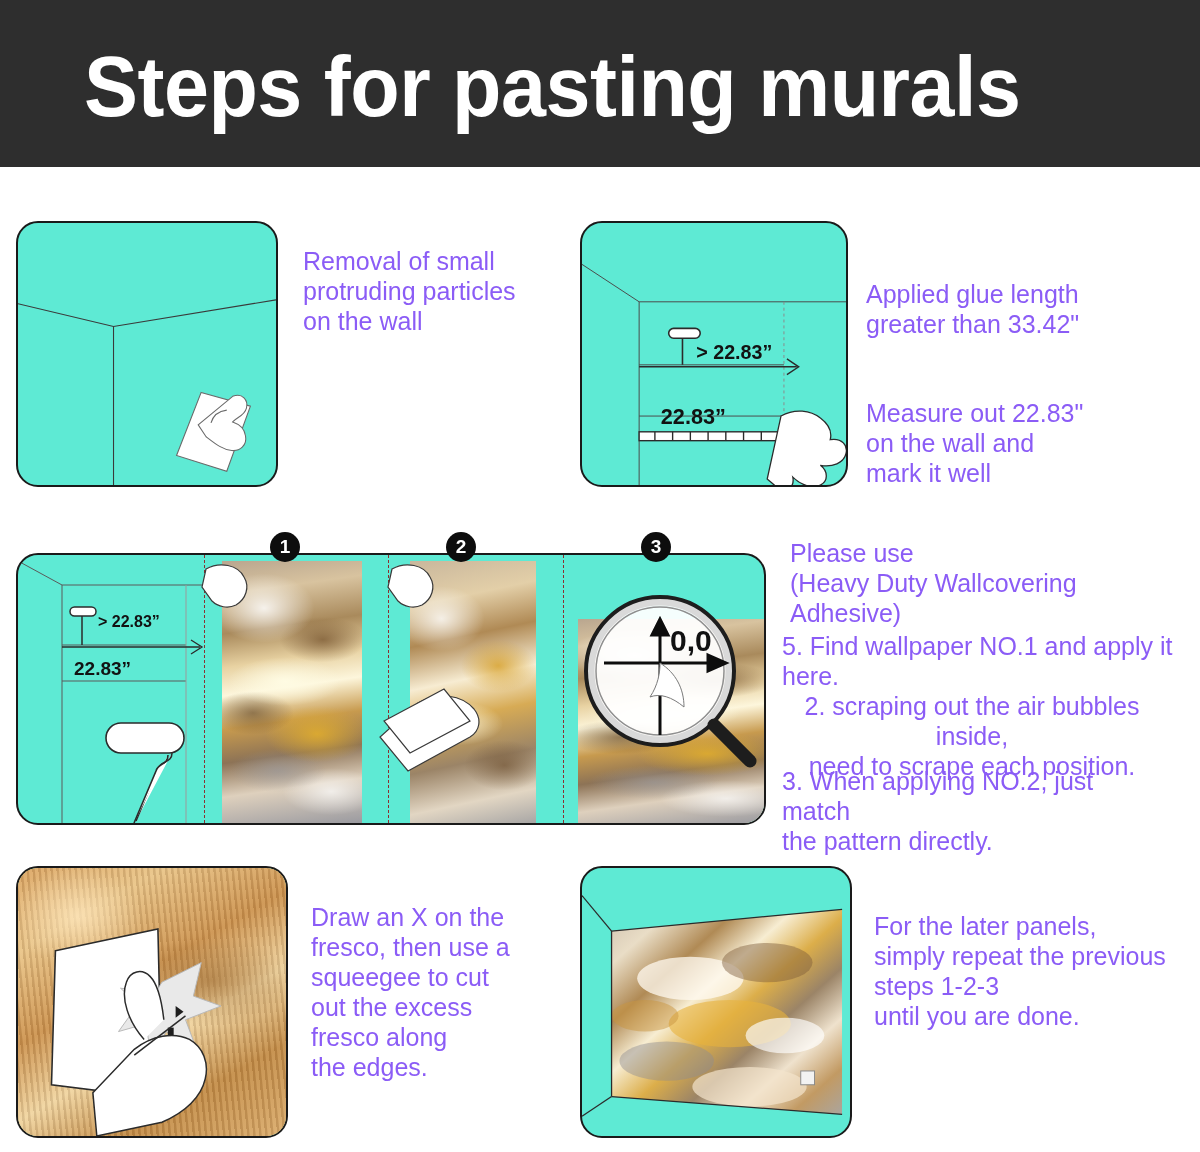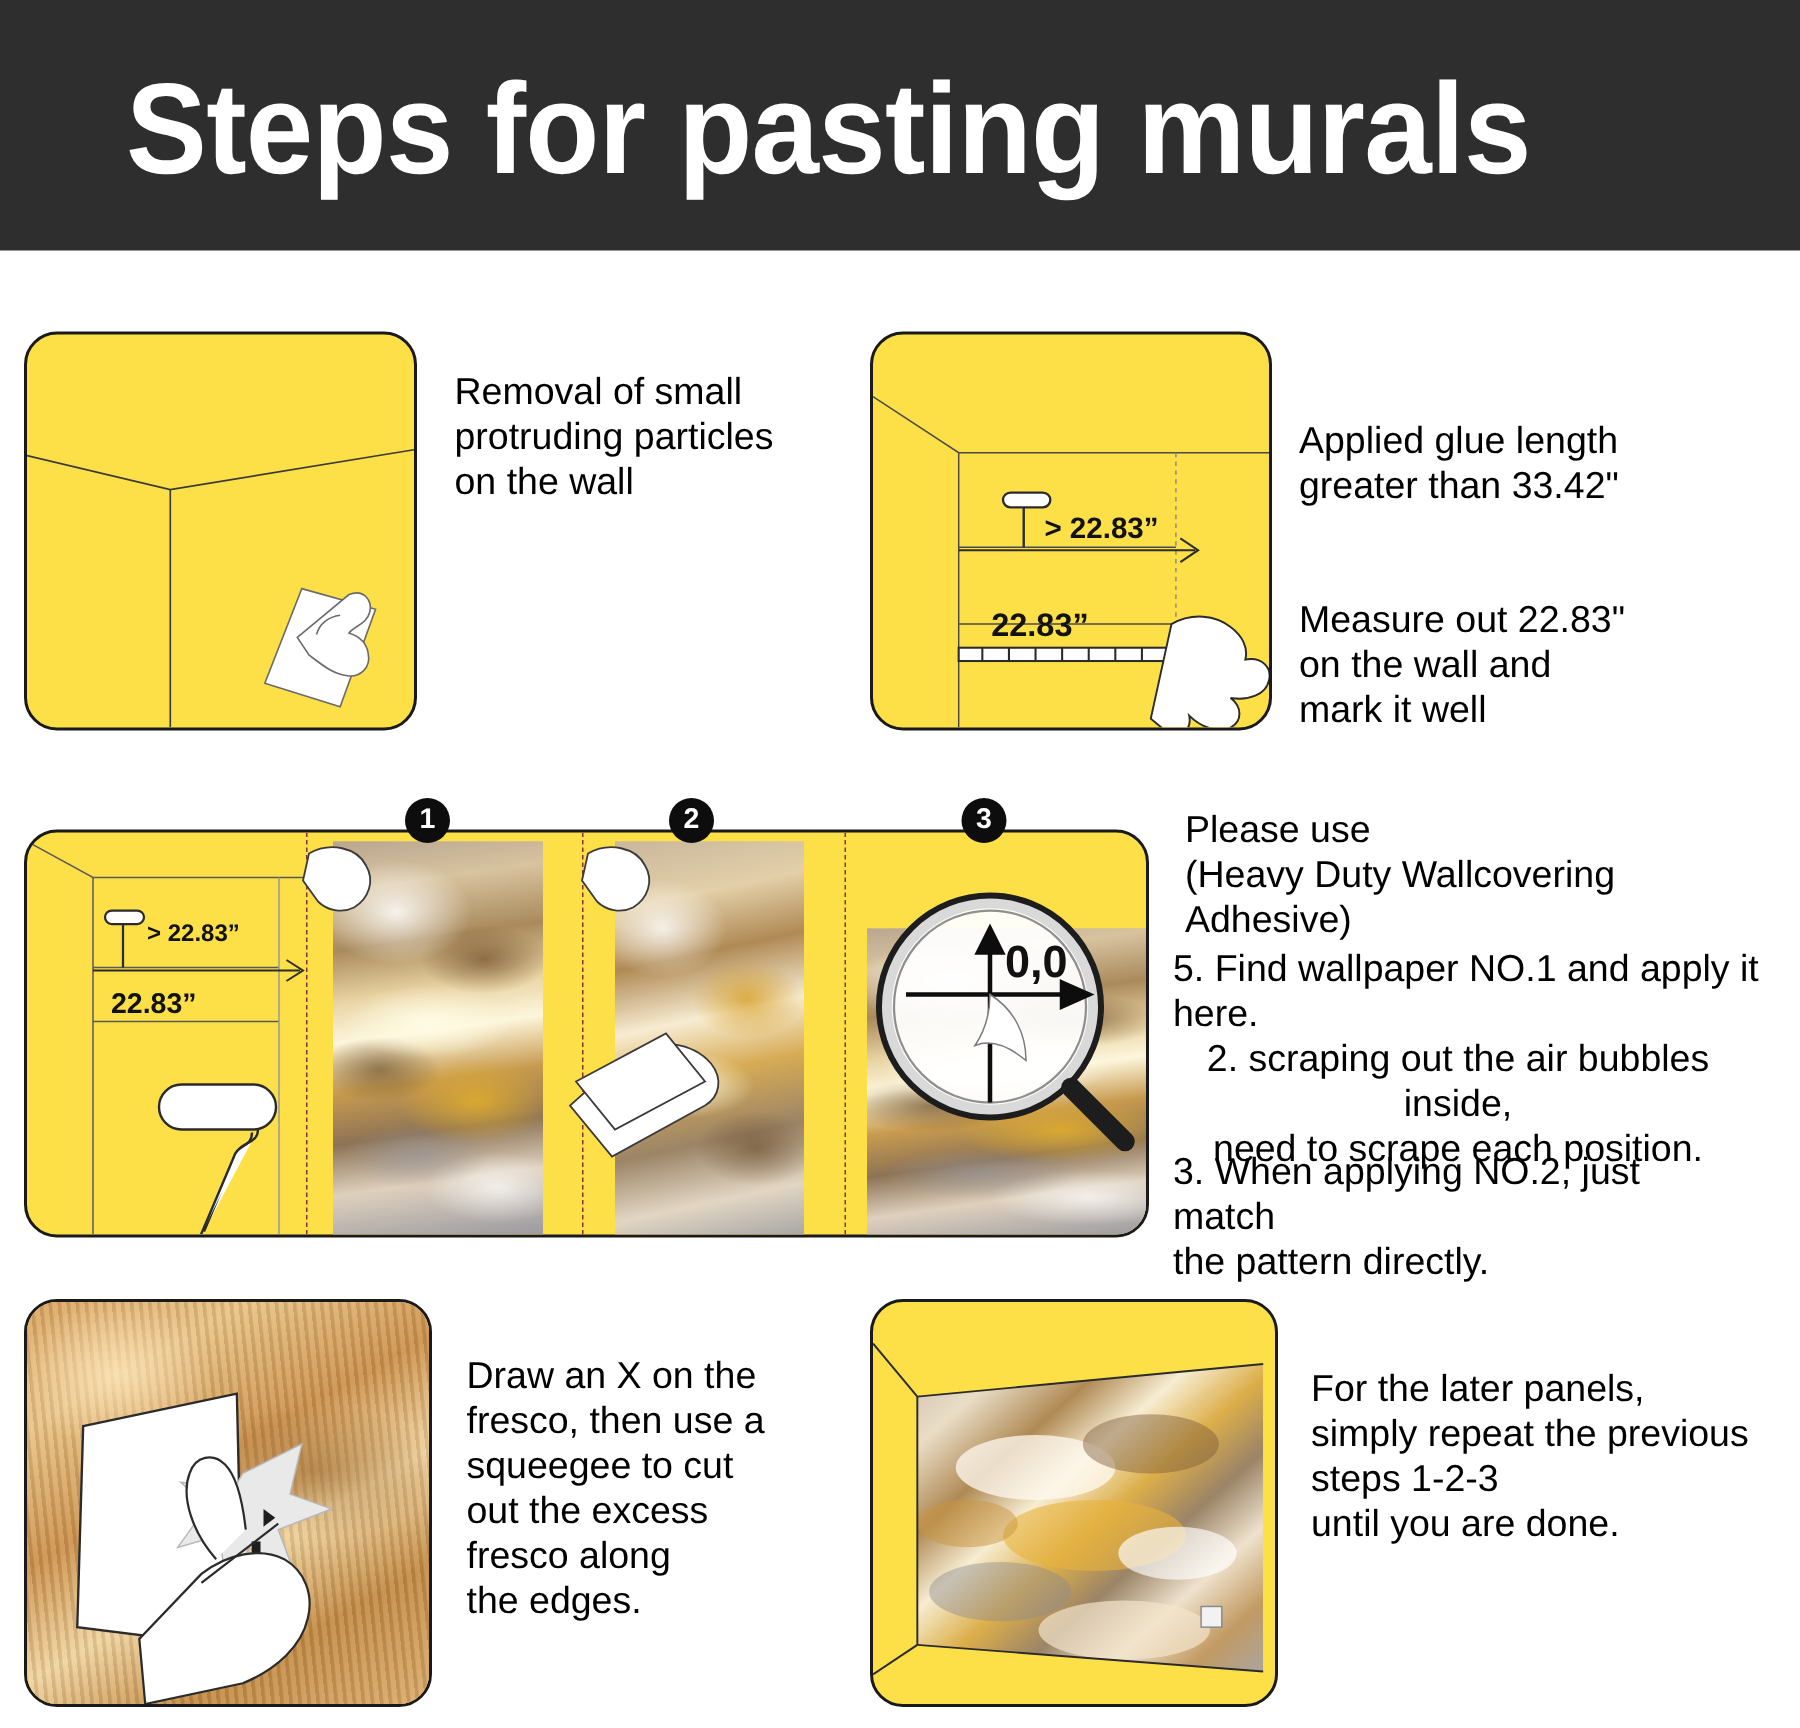--- a/index.html
+++ b/index.html
@@ -22,26 +22,26 @@
     letter-spacing:-0.5px;
     color:#ffffff; white-space:nowrap;
     transform:scaleX(0.94); transform-origin:left top;
   }
 
   
   .panel{
     position:absolute;
     border:2px solid #1a1a1a;
     border-radius:22px;
-    background:#fde047;
+    background:#5eead4;
     overflow:hidden;
   }
   .cap{
     position:absolute;
-    font-size:25px; line-height:30px; color:#000000;
+    font-size:25px; line-height:30px; color:#8b5cf6;
     white-space:pre-line;
   }
 
   
   #panel-wall-corner{ left:16px; top:221px; width:262px; height:266px; }
   #panel-glue-measure{ left:580px; top:221px; width:268px; height:266px; }
   #cap-remove-particles{ left:303px; top:246px; width:270px; }
   #cap-glue-length{ left:866px; top:279px; width:330px; }
   #cap-measure-mark{ left:866px; top:398px; width:330px; }
 

